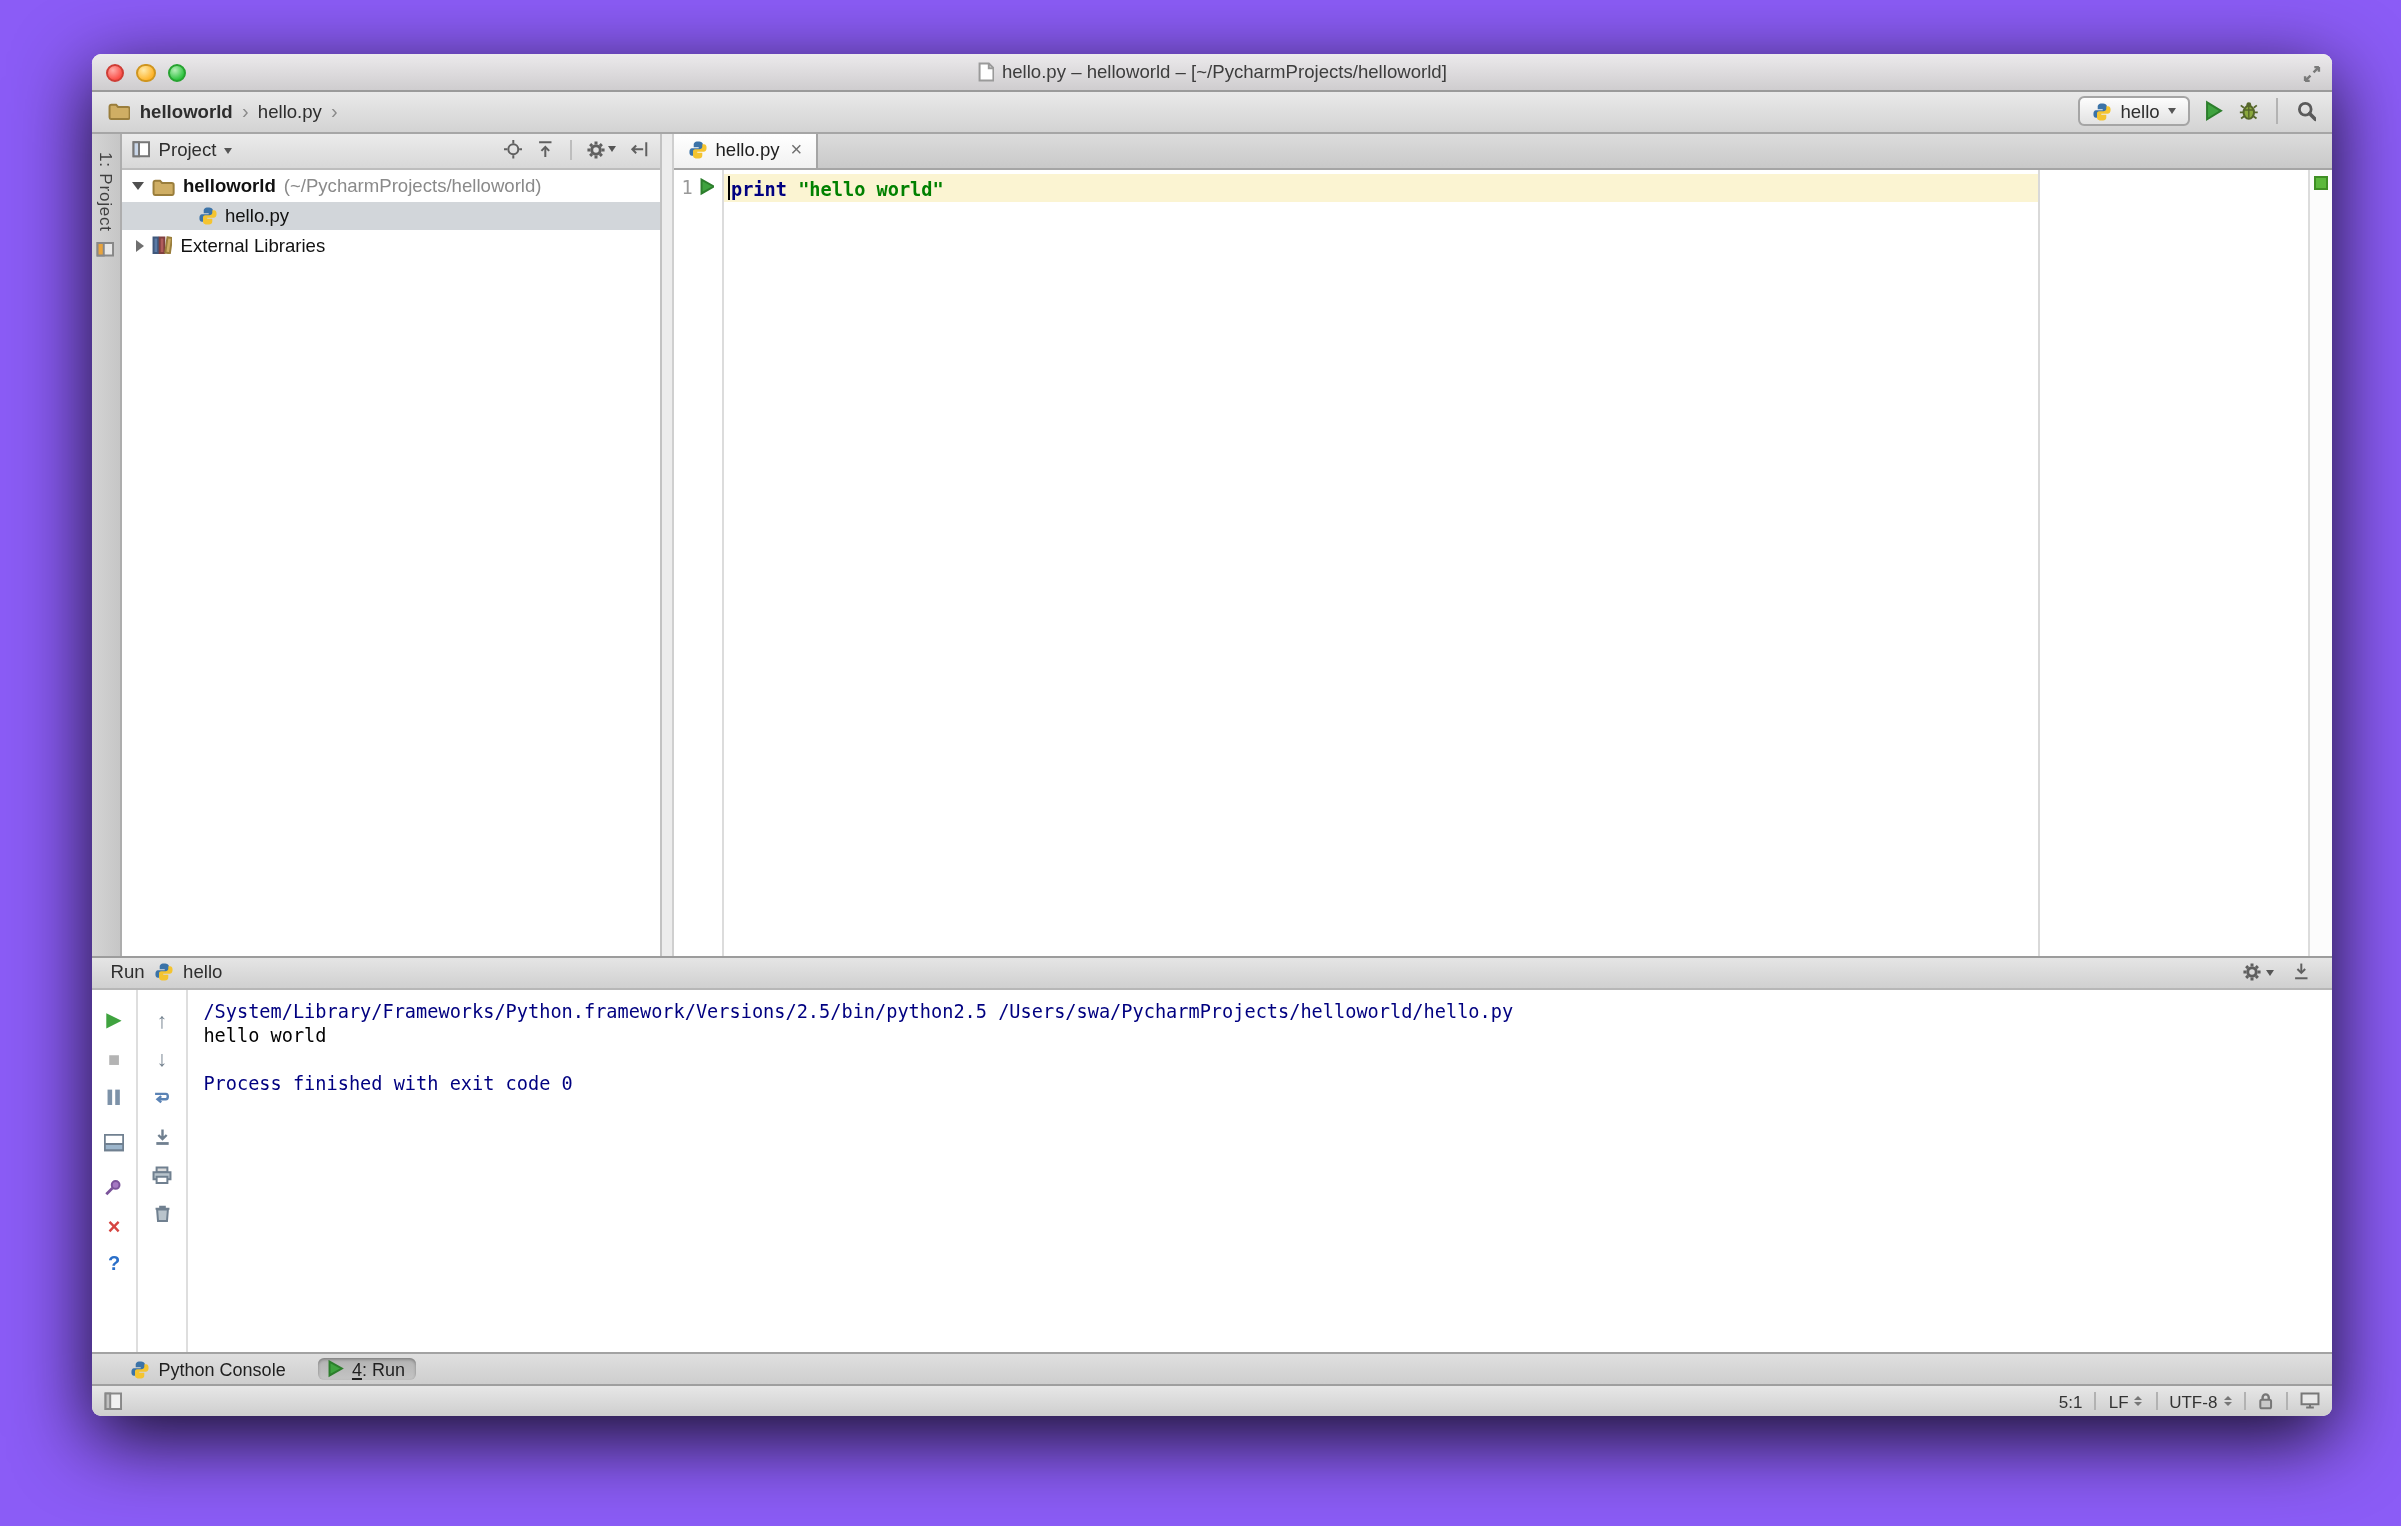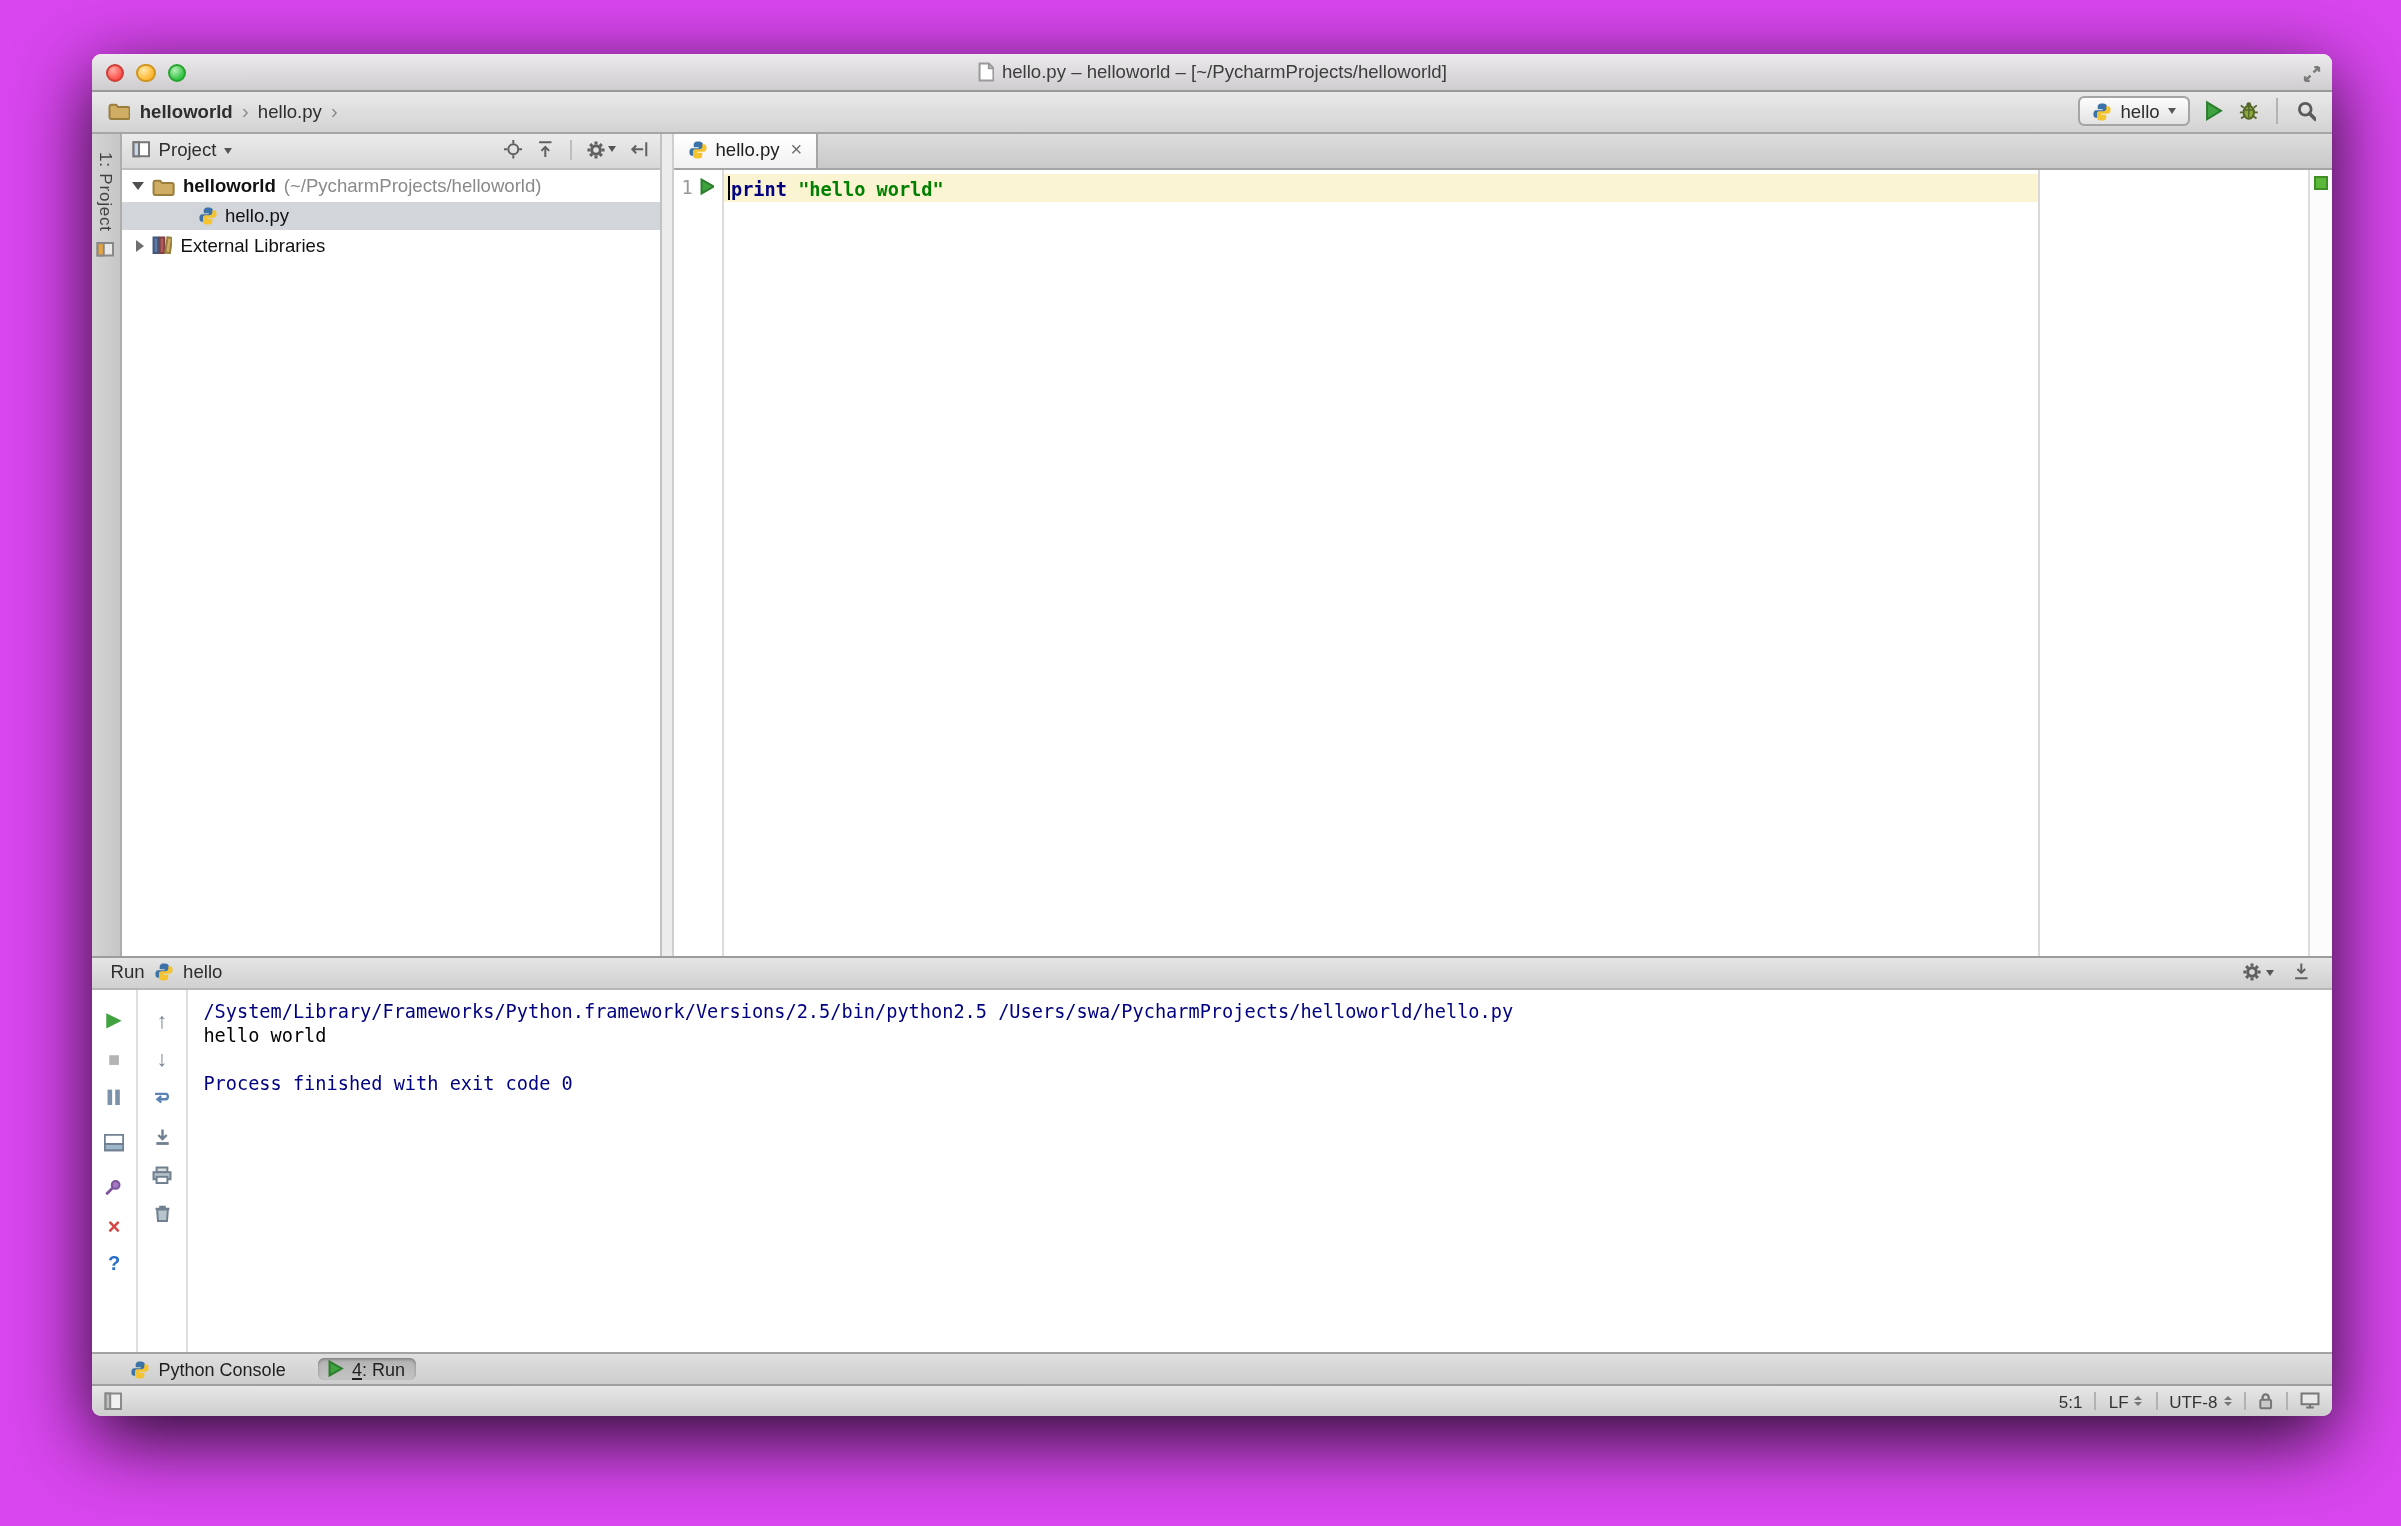--- a/index.html
+++ b/index.html
@@ -1,16 +1,16 @@
 <!DOCTYPE html>
 <html style="font-size:12.4px"><head>
 <meta charset="utf-8">
 <style>
   html,body{margin:0;padding:0;background:#000;}
-  .screen{position:relative;width:2401px;height:1527px;background:#d946ef;overflow:hidden;}
+  .screen{position:relative;width:2401px;height:1527px;background:#8b5cf6;overflow:hidden;}
   .scale{position:absolute;left:0;top:0;width:1201px;height:763px;transform:scale(2);transform-origin:0 0;}
   .window{
     position:absolute;left:46px;top:27px;width:1120px;height:681px;
     border-radius:4.6px;overflow:hidden;background:#fff;
     box-shadow:0 10.8px 39px rgba(0,0,0,.85);
     font-family:"Liberation Sans",sans-serif;
     display:flex;flex-direction:column;
     -webkit-font-smoothing:antialiased;
   }
   svg{display:block;}

